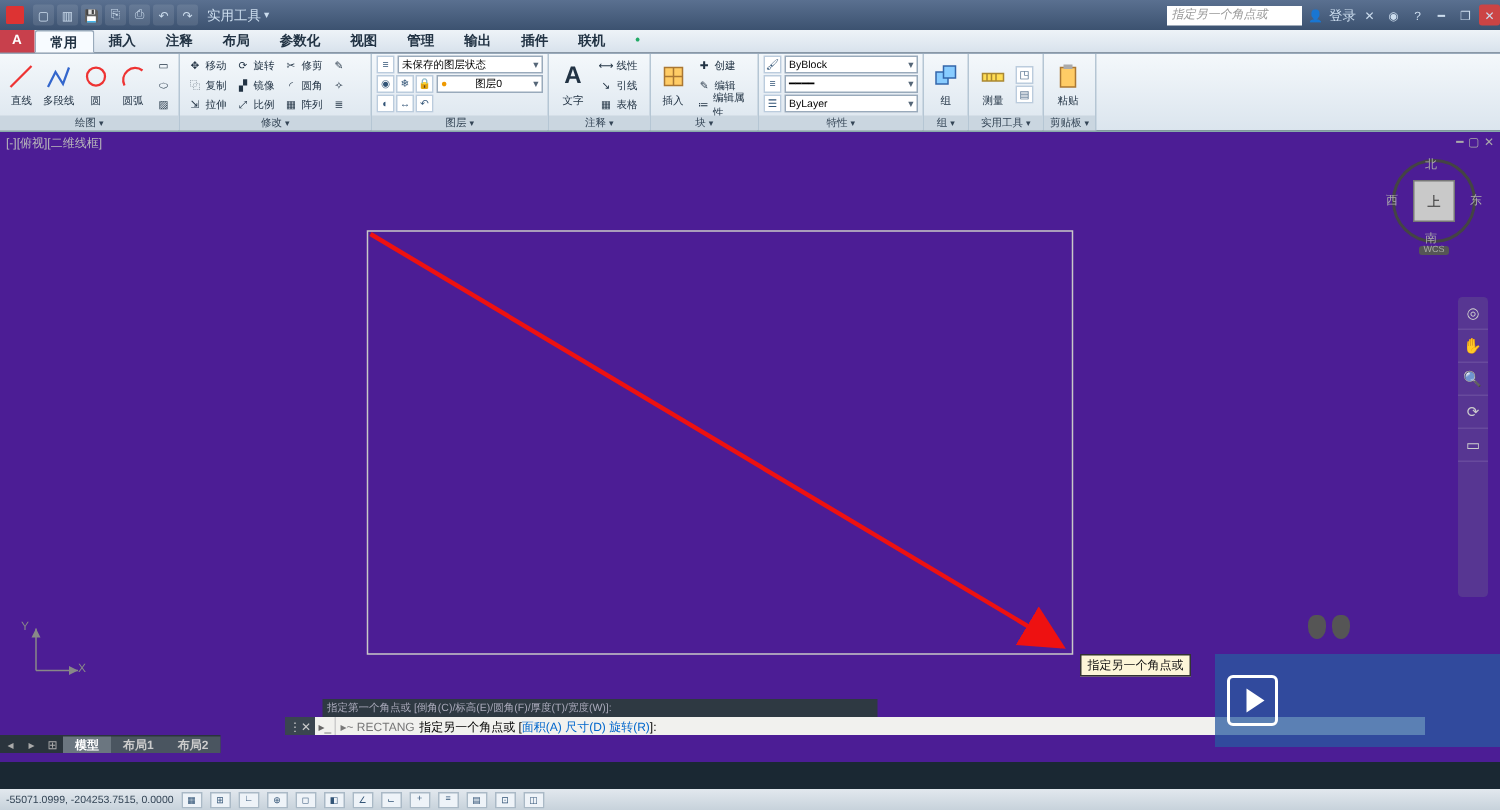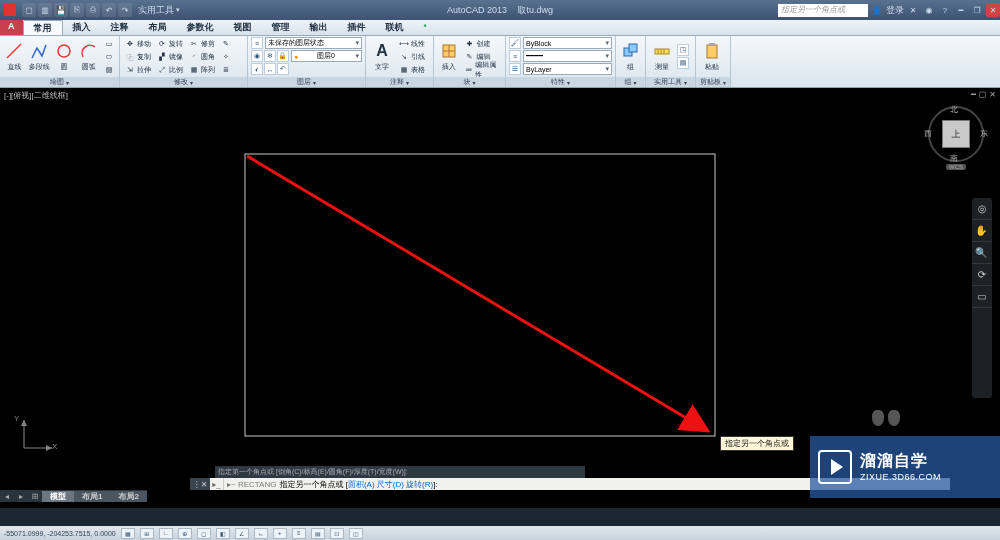--- a/index.html
+++ b/index.html
@@ -35,21 +35,21 @@
   .bigbtn .ico { width:20px; height:20px; margin-bottom:1px; display:flex;align-items:center;justify-content:center;}
   .col { display:flex; flex-direction:column; gap:1px; font-size:7px; color:#234;}
   .smbtn { display:flex; align-items:center; gap:2px; height:12px; padding:0 2px;}
   .smbtn .si { width:10px;height:10px;display:flex;align-items:center;justify-content:center;}
   .sel { height:12px; background:#fff; border:1px solid #9ab; font-size:7px; padding:0 2px; display:flex;align-items:center;justify-content:space-between;}
   .sel::after{content:"▾";color:#567;margin-left:2px;}
   .gridicons { display:grid; grid-template-columns:repeat(3,12px); gap:1px;}
   .gi { width:12px;height:12px;background:#fff;border:1px solid #bcd;display:flex;align-items:center;justify-content:center;font-size:7px;color:#357;}
 
   
-  .dwg-wrap { position:relative; height:420px; background:#000000;}
+  .dwg-wrap { position:relative; height:420px; background:#4c1d95;}
   .dwg-title { position:absolute; top:0; left:0; font-size:8px; color:#bbb; padding:2px 4px;}
   .winbtns { position:absolute; top:2px; right:4px; display:flex; gap:3px; font-size:8px; color:#aaa;}
   .viewcube { position:absolute; top:18px; right:16px; width:56px; height:56px; }
   .viewcube .ring { position:absolute; inset:0; border:2px solid #444; border-radius:50%;}
   .viewcube .cube { position:absolute; top:14px; left:14px; width:28px; height:28px; background:#c9c9c9; border:1px solid #777; display:flex;align-items:center;justify-content:center;font-size:9px;color:#333;}
   .viewcube .lbl { position:absolute; font-size:8px; color:#aaa;}
   .navbar { position:absolute; right:8px; top:110px; width:20px; height:200px; background:rgba(120,130,140,0.25); border-radius:3px;}
   .navbar .nb { height:22px; border-bottom:1px solid rgba(255,255,255,0.1); color:#ccc; font-size:10px; display:flex;align-items:center;justify-content:center;}
 
   svg.canvas { position:absolute; inset:0; width:100%; height:100%;}
@@ -97,24 +97,20 @@
     <div class="qat-btn">▢</div>
     <div class="qat-btn">▥</div>
     <div class="qat-btn">💾</div>
     <div class="qat-btn">⎘</div>
     <div class="qat-btn">⎙</div>
     <div class="qat-btn">↶</div>
     <div class="qat-btn">↷</div>
   </div>
   <span class="wslabel">实用工具</span>
   <span style="color:#cde;font-size:7px;margin-left:2px">▾</span>
-  <div class="center">
-    <span class="appname">AutoCAD 2013</span>
-    <span>取tu.dwg</span>
-  </div>
   <div class="right">
     <div class="search">指定另一个角点或</div>
     <div class="sysbtn">👤</div>
     <span style="color:#cde">登录</span>
     <div class="sysbtn">✕</div>
     <div class="sysbtn">◉</div>
     <div class="sysbtn">?</div>
     <div class="sysbtn">━</div>
     <div class="sysbtn">❐</div>
     <div class="sysbtn close">✕</div>
@@ -463,24 +459,20 @@
     <div class="mlbtn">◂</div>
     <div class="mlbtn">▸</div>
     <div class="mlbtn">⊞</div>
     <div class="mlt active">模型</div>
     <div class="mlt">布局1</div>
     <div class="mlt">布局2</div>
   </div>
 
   <div class="watermark">
     <div class="play"></div>
-    <div class="txt">
-        <div class="cn">溜溜自学</div>
-        <div class="en">ZIXUE.3D66.COM</div>
-      </div>
   </div>
 </div>
 
 <div class="status">
   <span>-55071.0999, -204253.7515, 0.0000</span>
   <div class="sbtn">▦</div>
   <div class="sbtn">⊞</div>
   <div class="sbtn">∟</div>
   <div class="sbtn">⊕</div>
   <div class="sbtn">◻</div>

